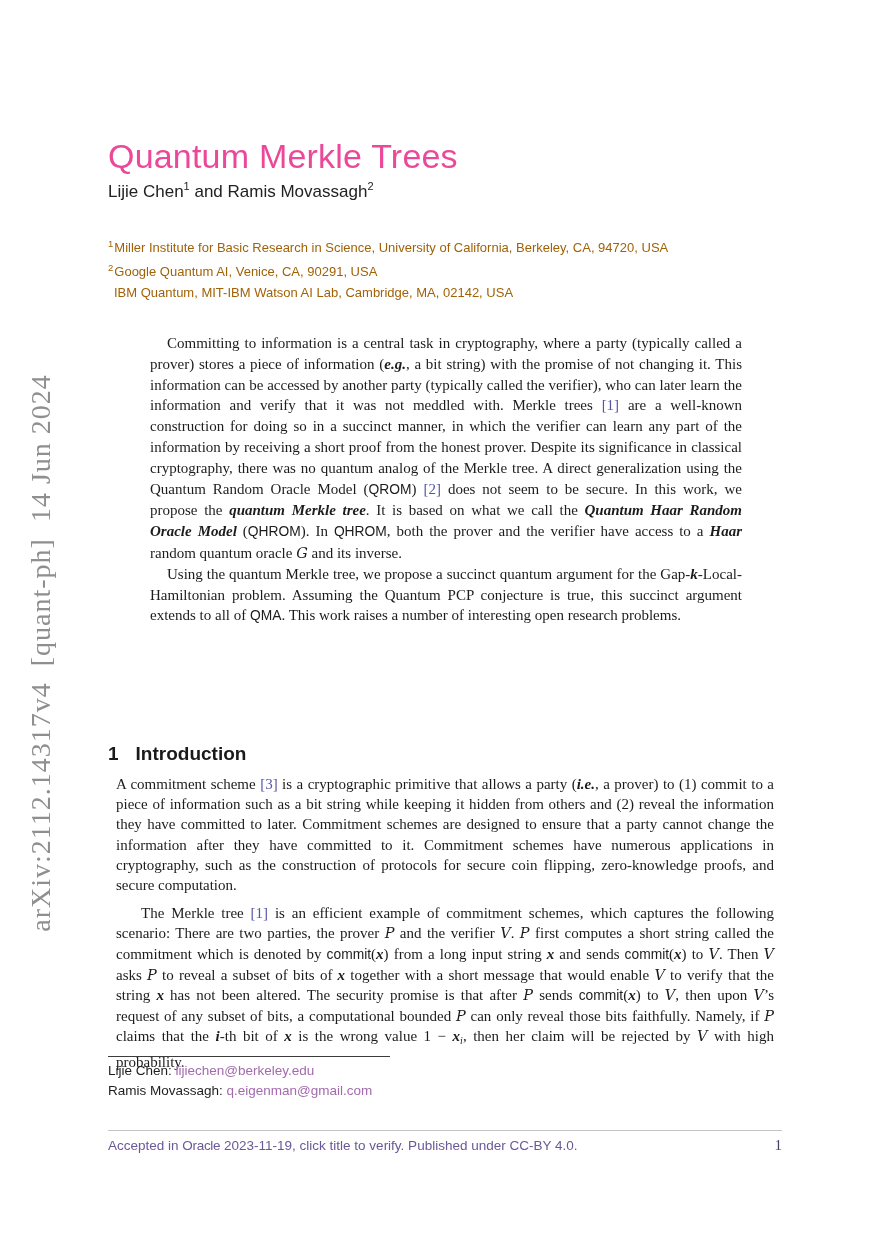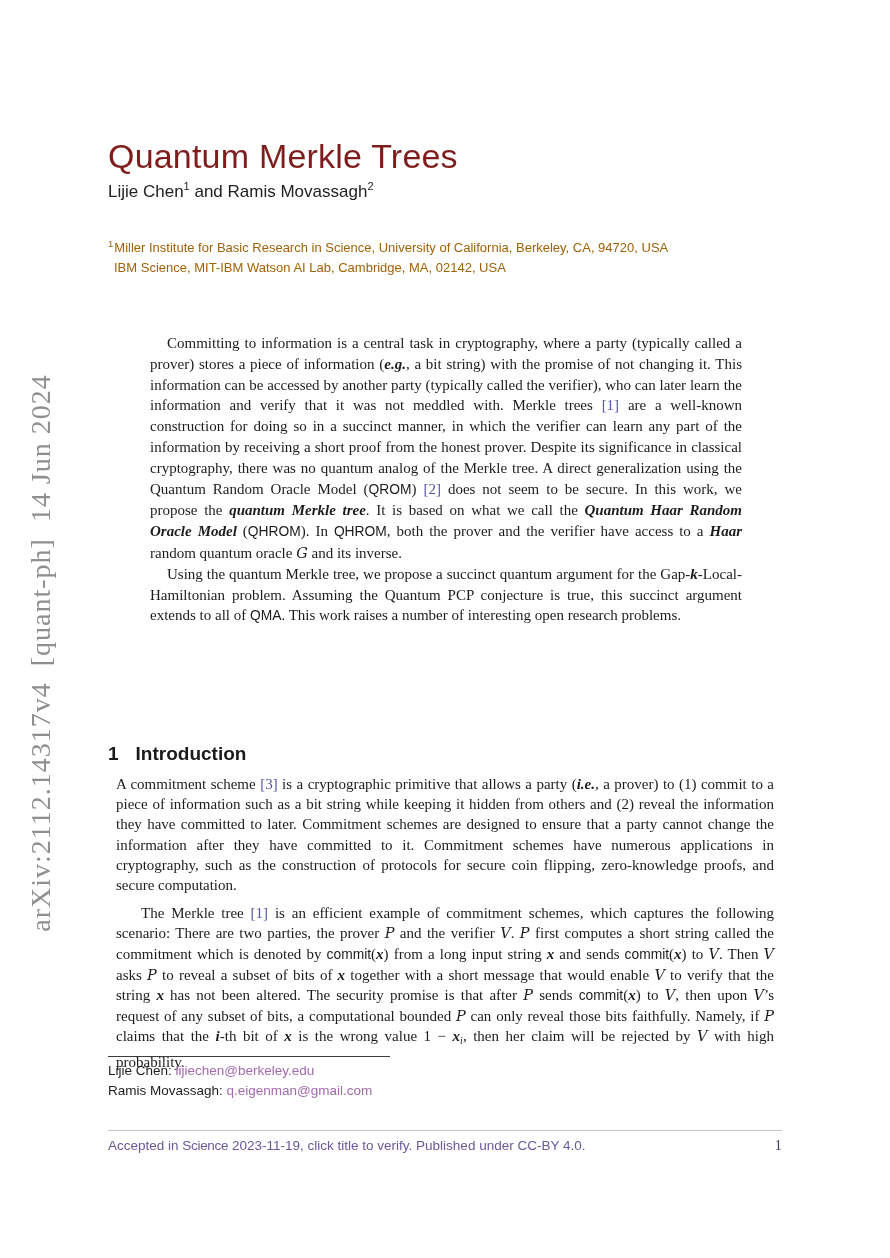--- a/index.html
+++ b/index.html
@@ -25,21 +25,21 @@
     letter-spacing: 1px;
     color: #8f8f8f;
   }
 
   .content { position: absolute; left: 108px; width: 674px; top: 0; }
 
   .paper-title {
     position: absolute; top: 114px; left: 0; width: 674px;
     font-family: "Liberation Sans", sans-serif;
     font-size: 34px; font-weight: 500;
-    color: #7f1d1d;
+    color: #ec4899;
     letter-spacing: 0.2px;
   }
 
   .authors {
     position: absolute; top: 180px; left: 0; width: 674px;
     font-family: "Liberation Sans", sans-serif;
     font-size: 17px; color: #222222;
   }
   .authors sup { font-size: 11px; }
 
@@ -112,21 +112,22 @@
   <div class="content">
 
     <h1 class="paper-title">Quantum Merkle Trees</h1>
 
     <div class="authors">
       <span>Lijie Chen</span><sup>1</sup><span> and </span><span>Ramis Movassagh</span><sup>2</sup>
     </div>
 
     <div class="affiliations">
       <div class="affil-row"><sup>1</sup><span>Miller Institute for Basic Research in Science, University of California, Berkeley, CA, 94720, USA</span></div>
-      <div class="affil-row no-sup"><span>IBM Science, MIT-IBM Watson AI Lab, Cambridge, MA, 02142, USA</span></div>
+      <div class="affil-row"><sup>2</sup><span>Google Quantum AI, Venice, CA, 90291, USA</span></div>
+      <div class="affil-row no-sup"><span>IBM Quantum, MIT-IBM Watson AI Lab, Cambridge, MA, 02142, USA</span></div>
     </div>
 
     <div class="abstract">
       <p><span>Committing to information is a central task in cryptography, where a party (typically called a prover) stores a piece of information (</span><span class="seg-i">e.g.</span><span>, a bit string) with the promise of not changing it. This information can be accessed by another party (typically called the verifier), who can later learn the information and verify that it was not meddled with. Merkle trees </span><span class="seg-ref">[1]</span><span> are a well-known construction for doing so in a succinct manner, in which the verifier can learn any part of the information by receiving a short proof from the honest prover. Despite its significance in classical cryptography, there was no quantum analog of the Merkle tree. A direct generalization using the Quantum Random Oracle Model (</span><span class="seg-sf">QROM</span><span>) </span><span class="seg-ref">[2]</span><span> does not seem to be secure. In this work, we propose the </span><span class="seg-i">quantum Merkle tree</span><span>. It is based on what we call the </span><span class="seg-i">Quantum Haar Random Oracle Model</span><span> (</span><span class="seg-sf">QHROM</span><span>). In </span><span class="seg-sf">QHROM</span><span>, both the prover and the verifier have access to a </span><span class="seg-i">Haar</span><span> random quantum oracle </span><span class="seg-scr">G</span><span> and its inverse.</span></p>
       <p><span>Using the quantum Merkle tree, we propose a succinct quantum argument for the Gap-</span><span class="seg-i">k</span><span>-Local-Hamiltonian problem. Assuming the Quantum PCP conjecture is true, this succinct argument extends to all of </span><span class="seg-sf">QMA</span><span>. This work raises a number of interesting open research problems.</span></p>
     </div>
 
     <h2 class="section-heading">
       <span class="sec-num">1</span><span>Introduction</span>
     </h2>
@@ -146,21 +147,21 @@
         <span>Ramis Movassagh:</span>
         <span class="footnote-email">q.eigenman@gmail.com</span>
       </div>
     </div>
 
     <div class="footer-block">
       <div class="footer-rule"></div>
       <div class="footer-row">
         <div class="footer-accepted">
           <span>Accepted in</span>
-          <span class="footer-journal">Science</span>
+          <span class="footer-journal">Oracle</span>
           <span>2023-11-19, click title to verify. Published under CC-BY 4.0.</span>
         </div>
         <div class="footer-pagenum">1</div>
       </div>
     </div>
 
   </div>
 </div>
 
 </body></html>

